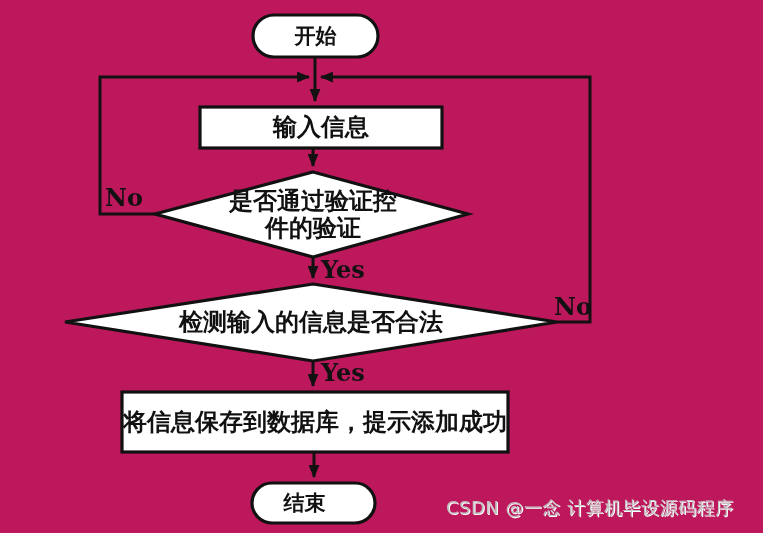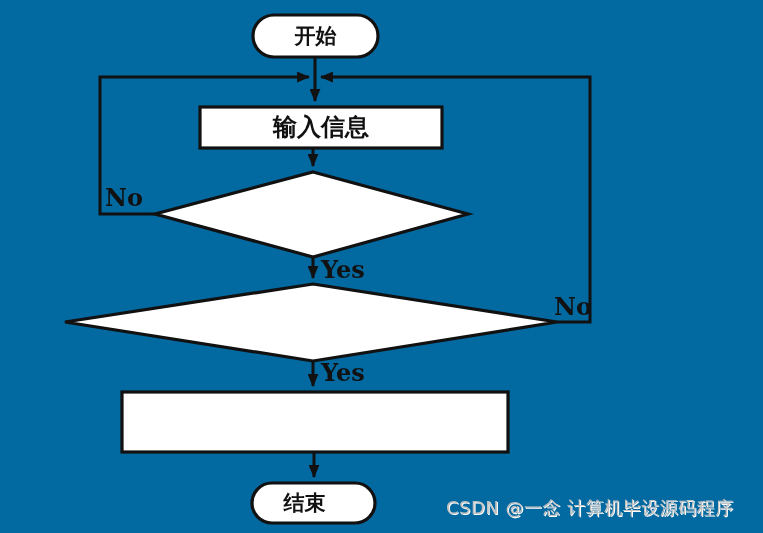--- a/index.html
+++ b/index.html
@@ -1,20 +1,20 @@
 <!DOCTYPE html>
 <html><head>
 <meta charset="utf-8">
 <style>
   html, body { margin: 0; padding: 0; background: #ffffff; }
   #stage {
     position: relative;
     width: 763px;
     height: 533px;
-    background: #0369a1;
+    background: #be185d;
     overflow: hidden;
     font-family: "DejaVu Sans", "Liberation Sans", sans-serif;
   }
   #flow-svg { position: absolute; left: 0; top: 0; }
   .lbl {
     position: absolute;
     display: flex;
     align-items: center;
     justify-content: center;
     text-align: center;
@@ -74,22 +74,30 @@
     <polygon class="shape" points="313,172 468,214 313,257 155,214"></polygon>
     <polygon class="shape" points="313,284 557,322 313,361 65,322"></polygon>
     <rect class="shape" x="122" y="392" width="386" height="60"></rect>
     <rect class="shape" x="252" y="483" width="123" height="40" rx="20" ry="20"></rect>
   </svg>
 
   <div class="lbl" style="left:253px; top:15px; width:125px; height:42px; font-size:21px;">开始</div>
 
   <div class="lbl" style="left:200px; top:107px; width:242px; height:41px;">输入信息</div>
 
+  <div class="lbl" style="left:175px; top:172px; width:276px; height:85px;">
+    <span class="stack">
+      <span style="display:block;">是否通过验证控</span>
+      <span style="display:block;">件的验证</span>
+    </span>
+  </div>
 
+  <div class="lbl" style="left:65px; top:284px; width:492px; height:77px;">检测输入的信息是否合法</div>
 
+  <div class="lbl" style="left:122px; top:392px; width:386px; height:60px;">将信息保存到数据库，提示添加成功</div>
 
   <div class="lbl" style="left:252px; top:483px; width:105px; height:40px; font-size:21px;">结束</div>
 
   <div class="edge-lbl" style="left:105px; top:188px;">No</div>
   <div class="edge-lbl" style="left:321px; top:260px;">Yes</div>
   <div class="edge-lbl" style="left:554px; top:297px;">No</div>
   <div class="edge-lbl" style="left:321px; top:363px;">Yes</div>
 
   <div id="watermark">CSDN @一念 计算机毕设源码程序</div>
 

